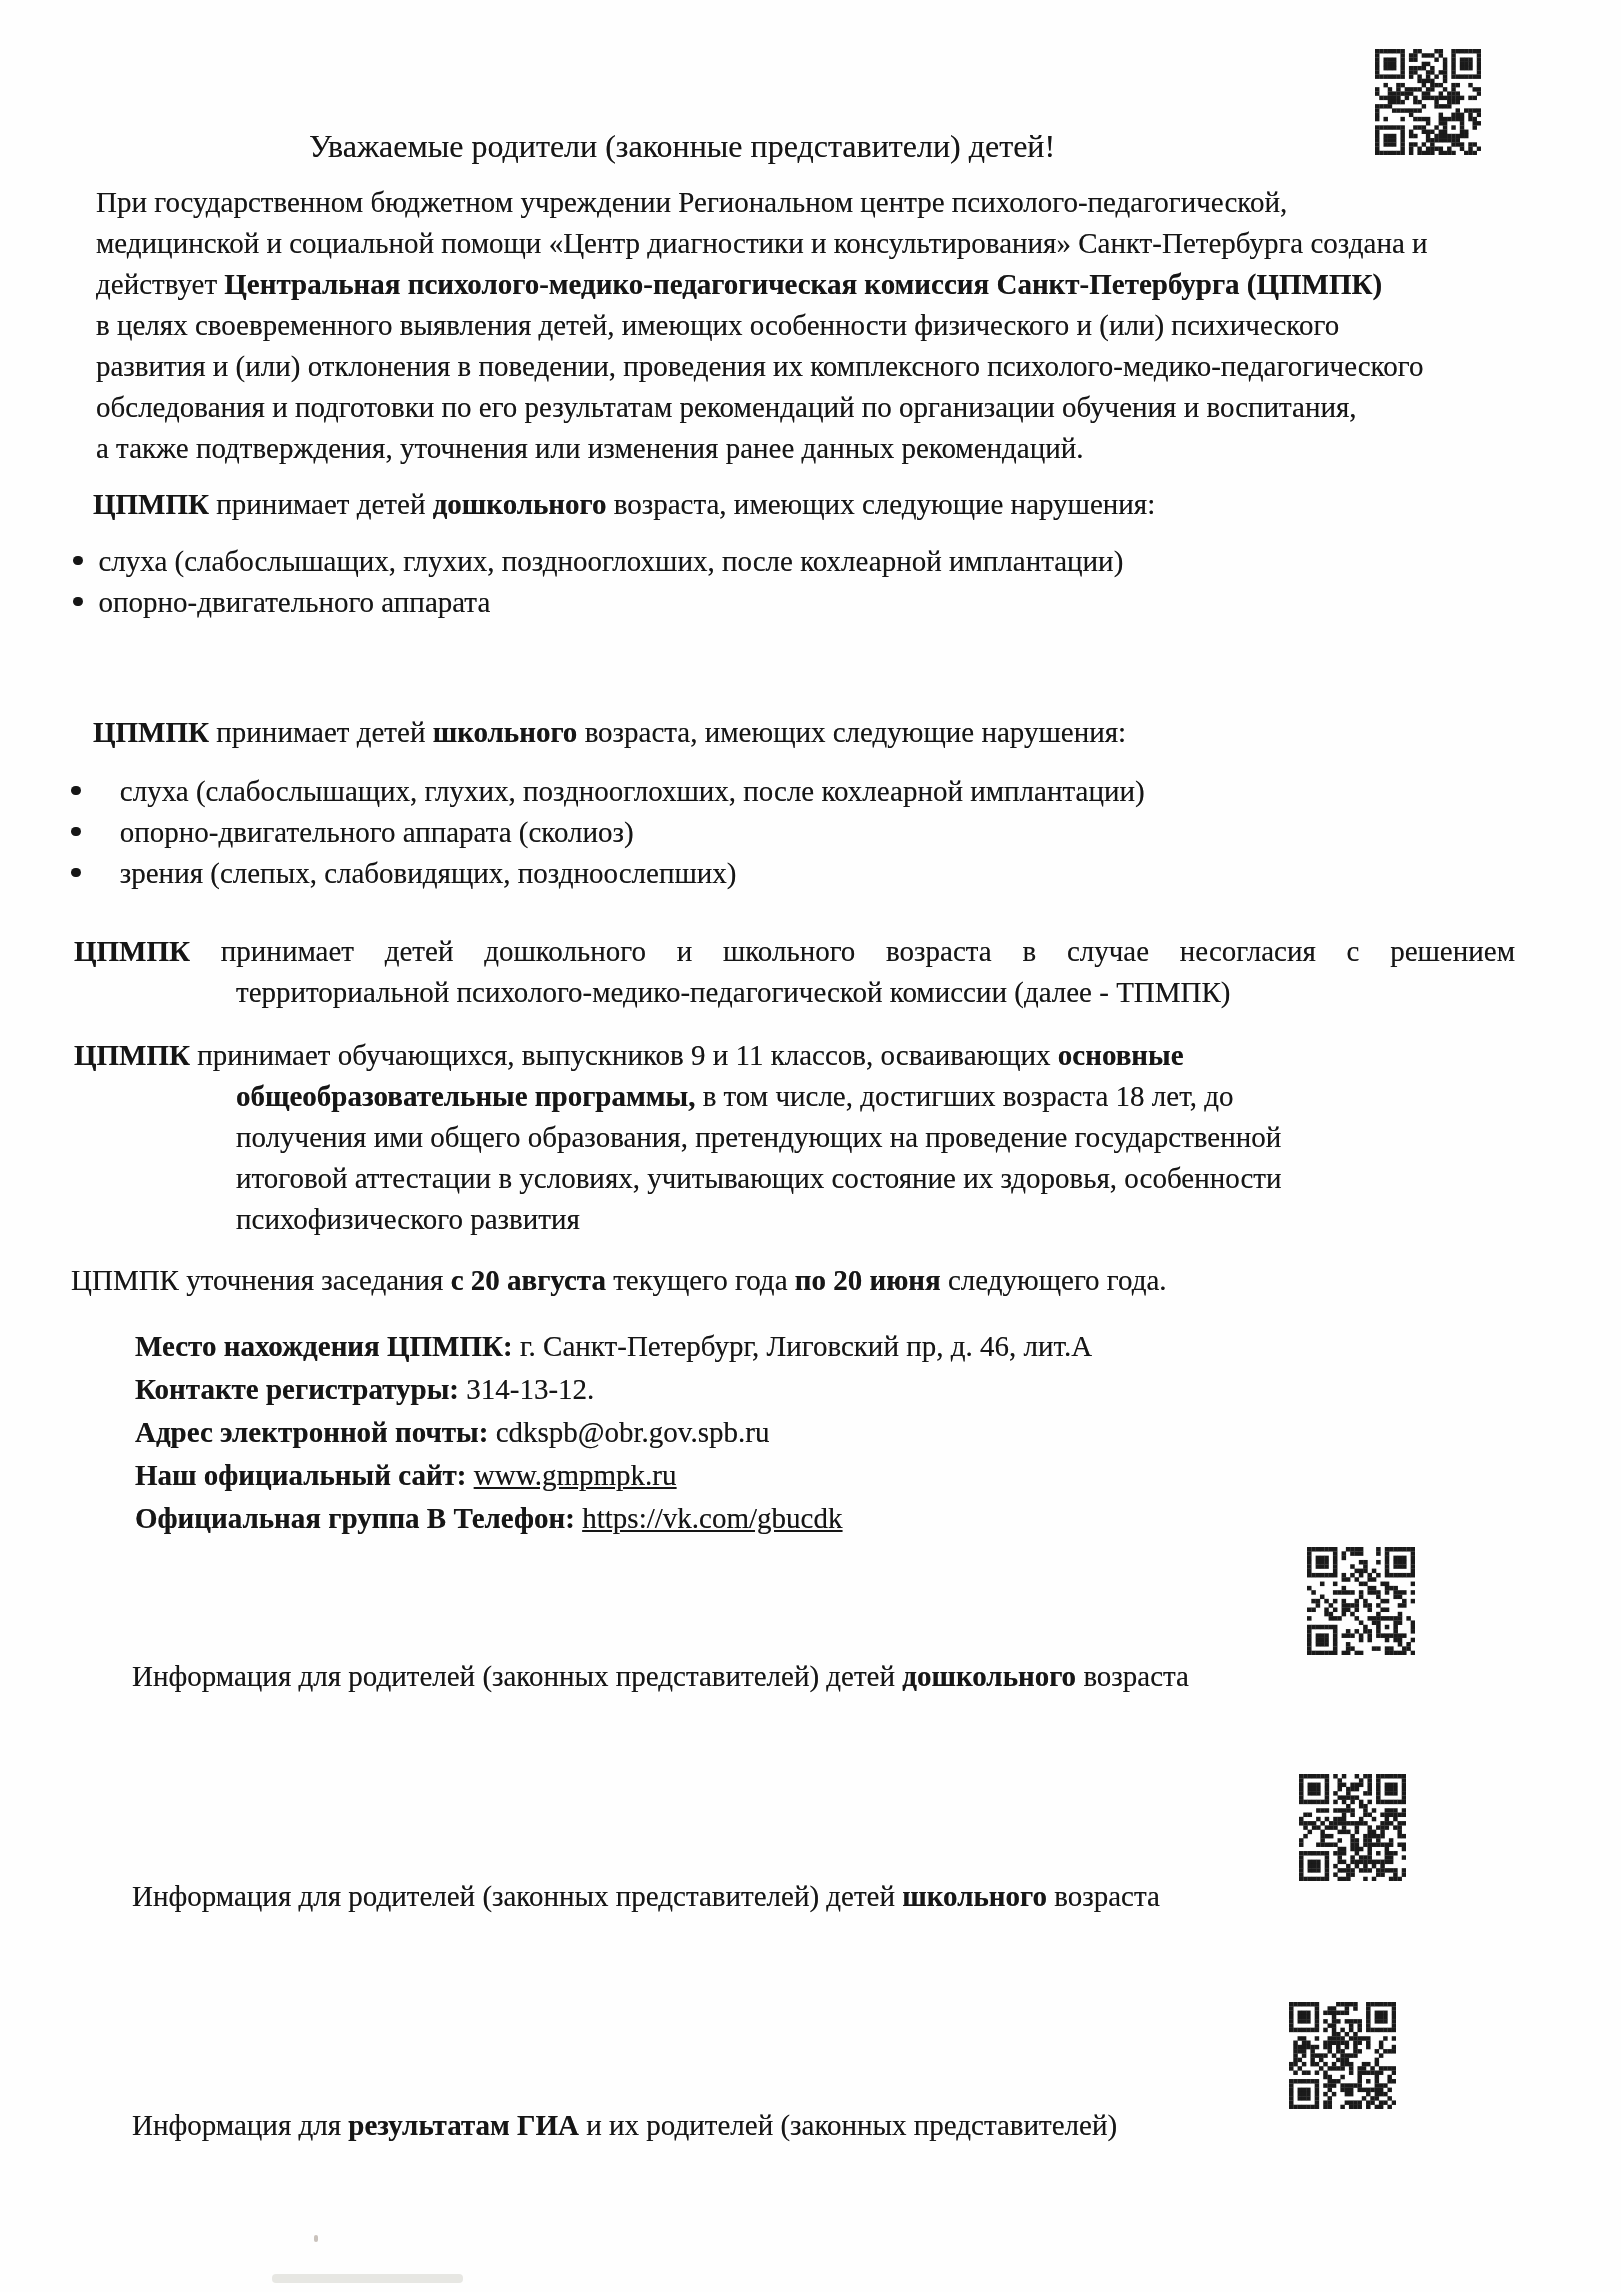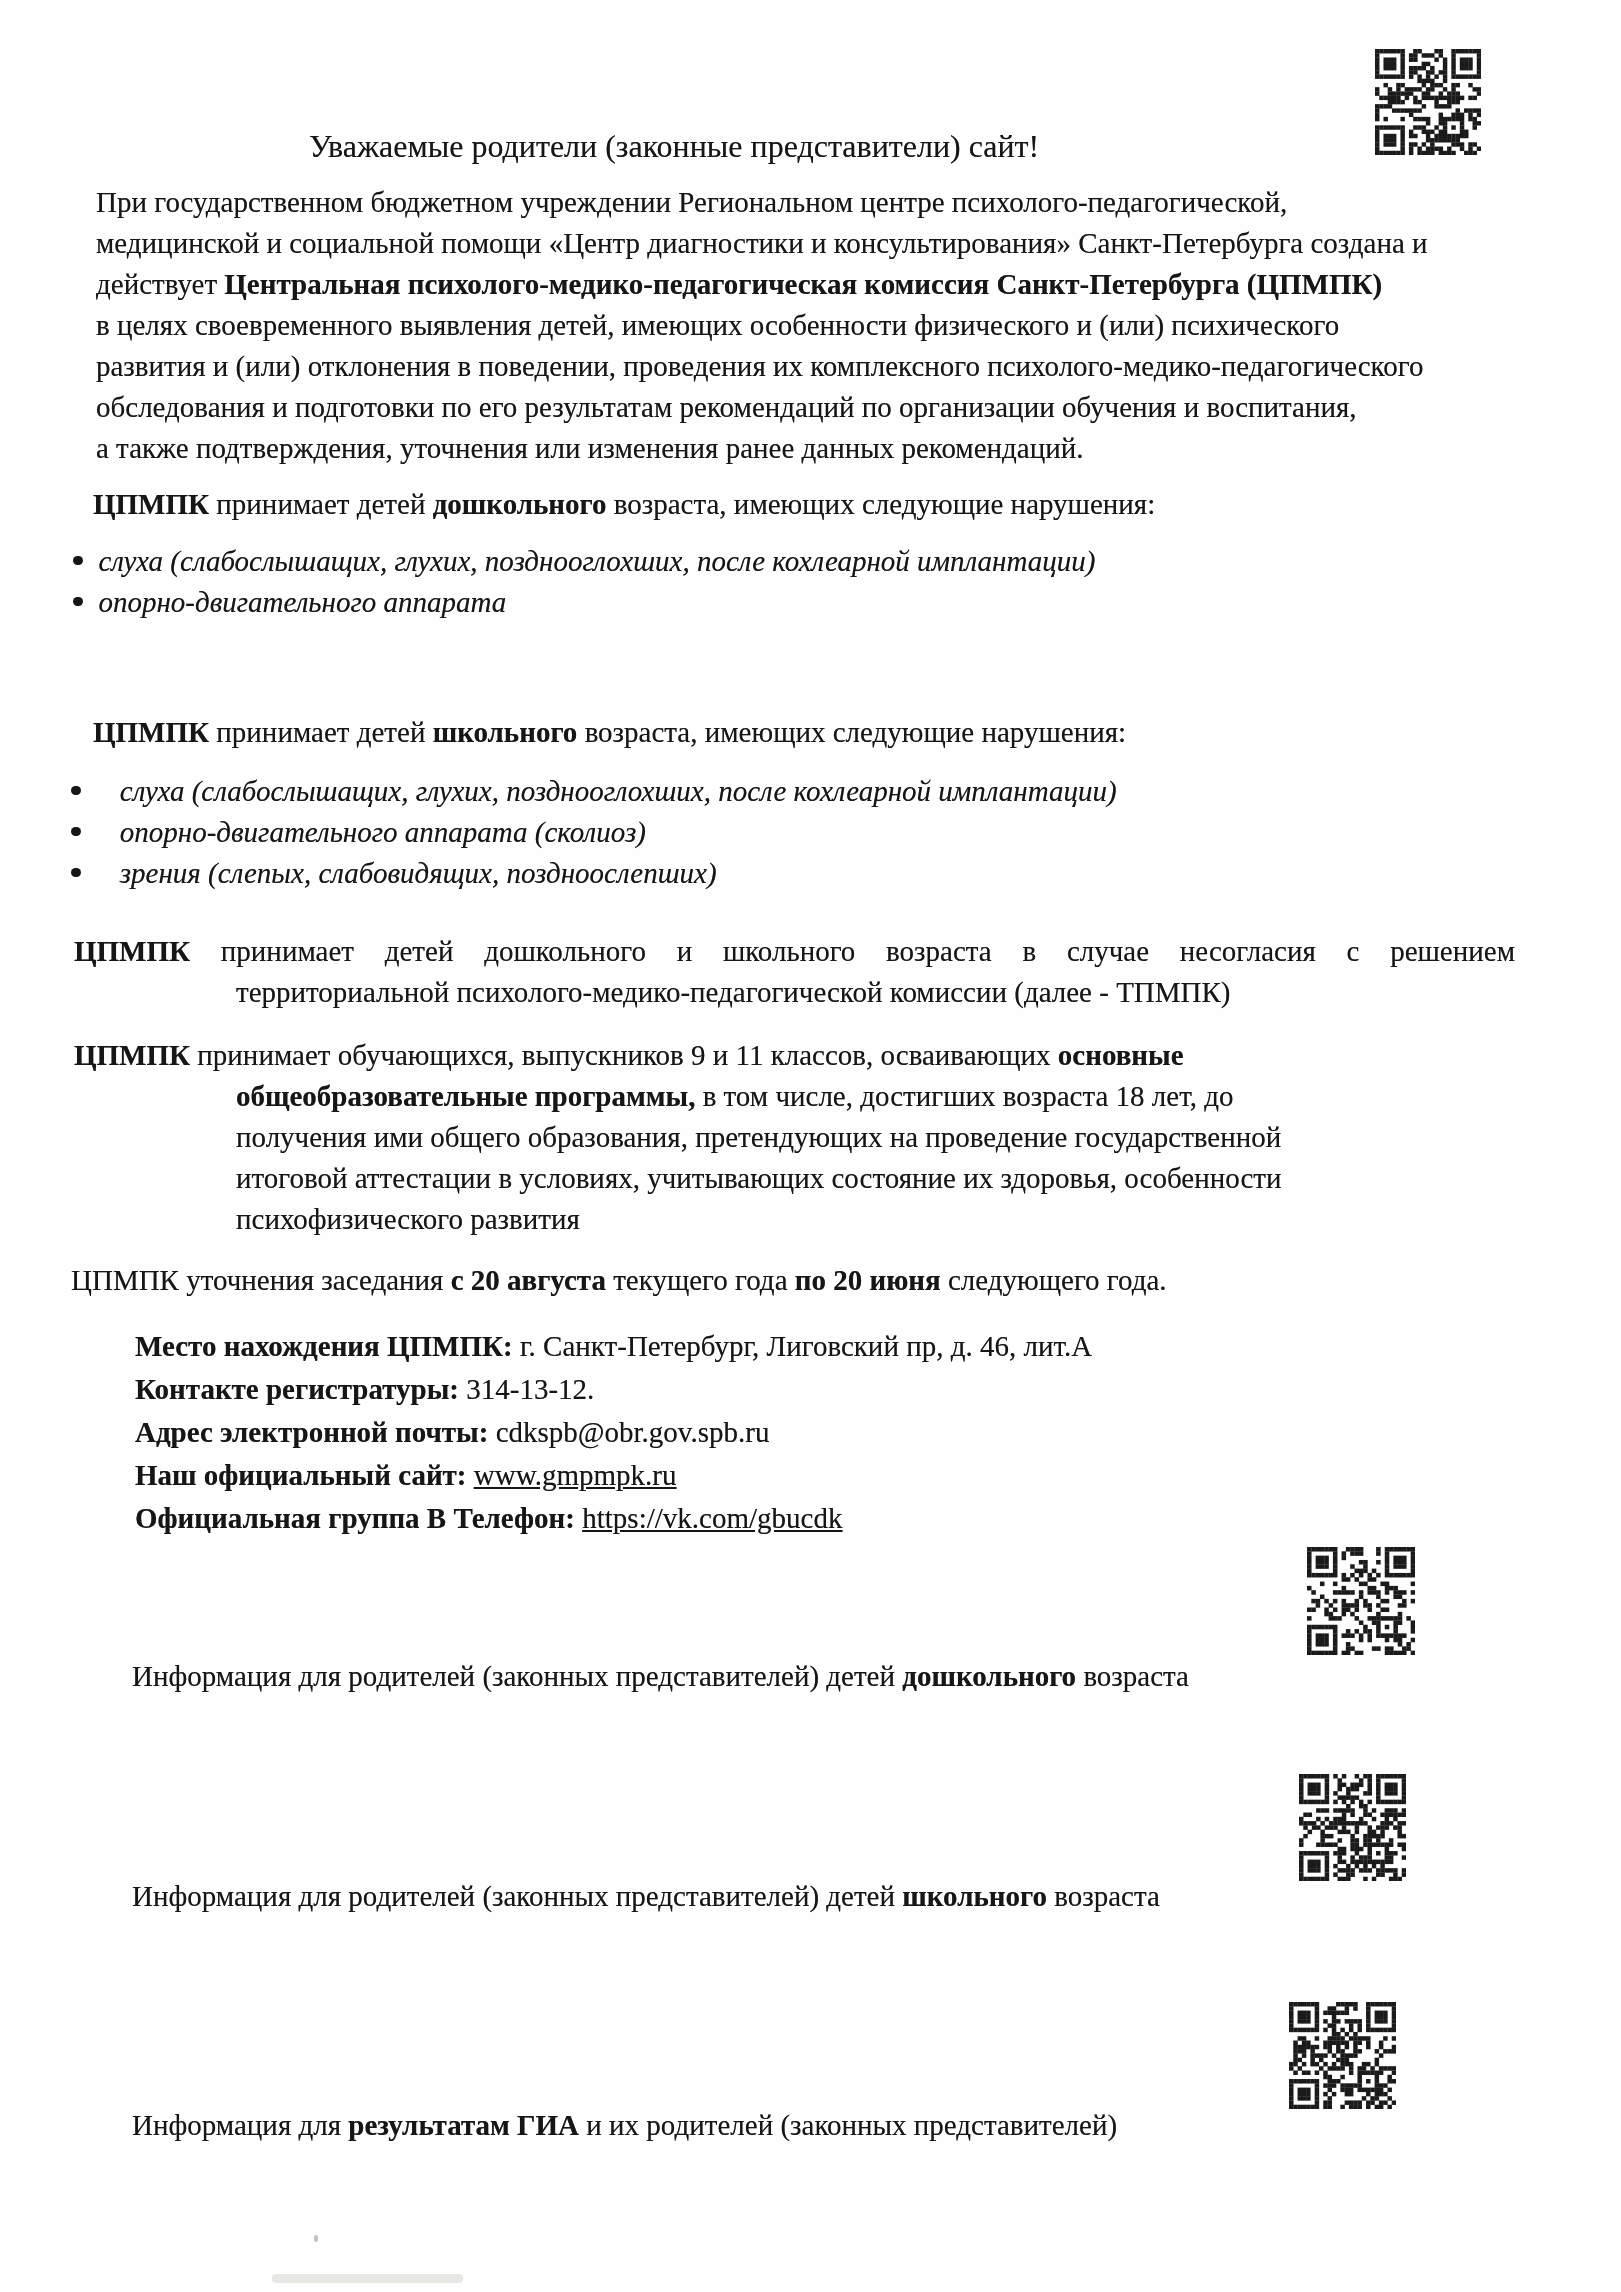--- a/index.html
+++ b/index.html
@@ -20,21 +20,21 @@
   .title{font-size:32px;line-height:39px;}
   .just-line{text-align:justify;text-align-last:justify;}
   .hang{padding-left:162px;text-indent:-162px;}
   ul.bullets{list-style:none;}
   ul.bullets li{display:flex;align-items:flex-start;}
   .dot{flex:0 0 auto;width:9.8px;height:9.8px;border-radius:50%;background:var(--ink);margin-top:14.7px;}
   .bullets-preschool li{line-height:41px;}
   .bullets-preschool .dot{margin-right:15.7px;}
   .bullets-school li{line-height:41px;}
   .bullets-school .dot{margin-right:39px;}
-  .li-text{white-space:pre-line;font-style:italic;}
+  .li-text{white-space:pre-line;}
   .contact-line{line-height:43px;}
   .contact-line .link{cursor:pointer;}
   svg.qr{position:absolute;display:block;}
   svg.qr rect{fill:#1a1a1a;}
   .artifact{position:absolute;background:#e7e7e3;}
   .artifact.dot2{width:3.9px;height:6.9px;background:#c9c2bc;border-radius:2px;}
 </style>
 </head>
 <body>
 
@@ -1278,21 +1278,21 @@
       <rect x="12" y="24" width="1.05" height="1.05"></rect>
       <rect x="14" y="24" width="1.05" height="1.05"></rect>
       <rect x="15" y="24" width="1.05" height="1.05"></rect>
       <rect x="16" y="24" width="1.05" height="1.05"></rect>
       <rect x="18" y="24" width="1.05" height="1.05"></rect>
       <rect x="20" y="24" width="1.05" height="1.05"></rect>
       <rect x="21" y="24" width="1.05" height="1.05"></rect>
       <rect x="23" y="24" width="1.05" height="1.05"></rect>
     </svg>
 
-  <div class="blk title" style="left:309px;top:127px;">Уважаемые родители (законные представители) сайт!</div>
+  <div class="blk title" style="left:309px;top:127px;">Уважаемые родители (законные представители) детей!</div>
 
   <div class="blk" style="left:96px;top:182px;width:1460px;"><span>При государственном бюджетном учреждении Региональном центре психолого-педагогической,</span><br><span>медицинской и социальной помощи «Центр диагностики и консультирования» Санкт-Петербурга создана и</span><br><span>действует </span><span class="b">Центральная психолого-медико-педагогическая комиссия Санкт-Петербурга (ЦПМПК)</span><br><span>в целях своевременного выявления детей, имеющих особенности физического и (или) психического</span><br><span>развития и (или) отклонения в поведении, проведения их комплексного психолого-медико-педагогического</span><br><span>обследования и подготовки по его результатам рекомендаций по организации обучения и воспитания,</span><br><span>а также подтверждения, уточнения или изменения ранее данных рекомендаций.</span></div>
 
   <div class="blk" style="left:93px;top:484px;width:1431px;"><span class="b">ЦПМПК</span><span> принимает детей </span><span class="b">дошкольного</span><span> возраста, имеющих следующие нарушения:</span></div>
 
   <ul class="blk bullets bullets-preschool" style="left:73px;top:541px;width:1431px;">
     <li>
       <span class="dot"></span>
       <span class="li-text">слуха (слабослышащих, глухих, позднооглохших, после кохлеарной имплантации)</span>
     </li>

